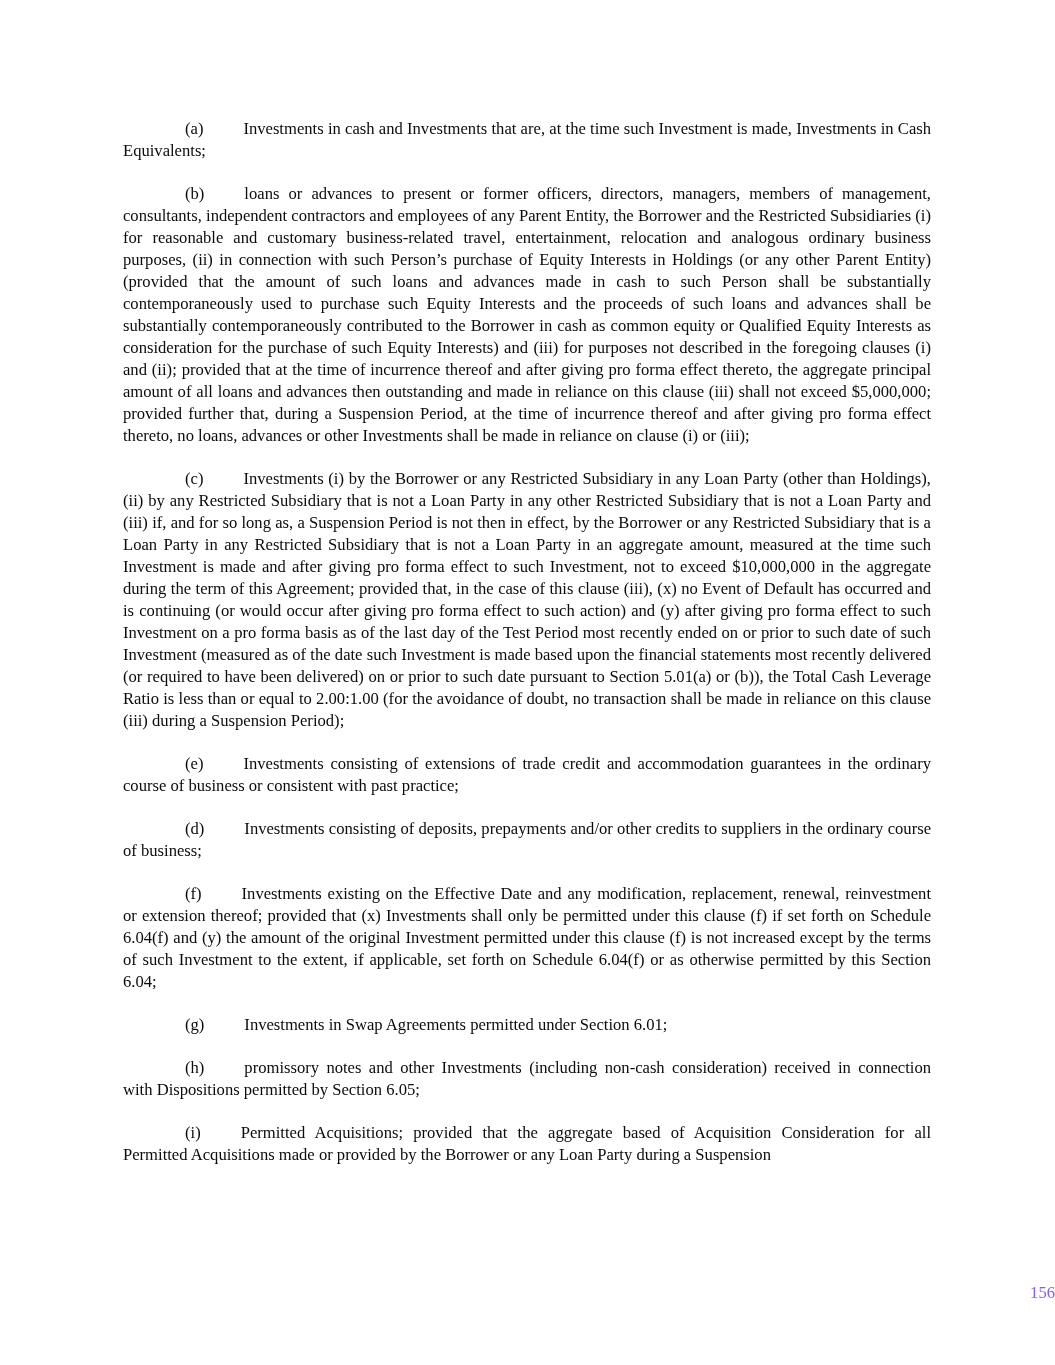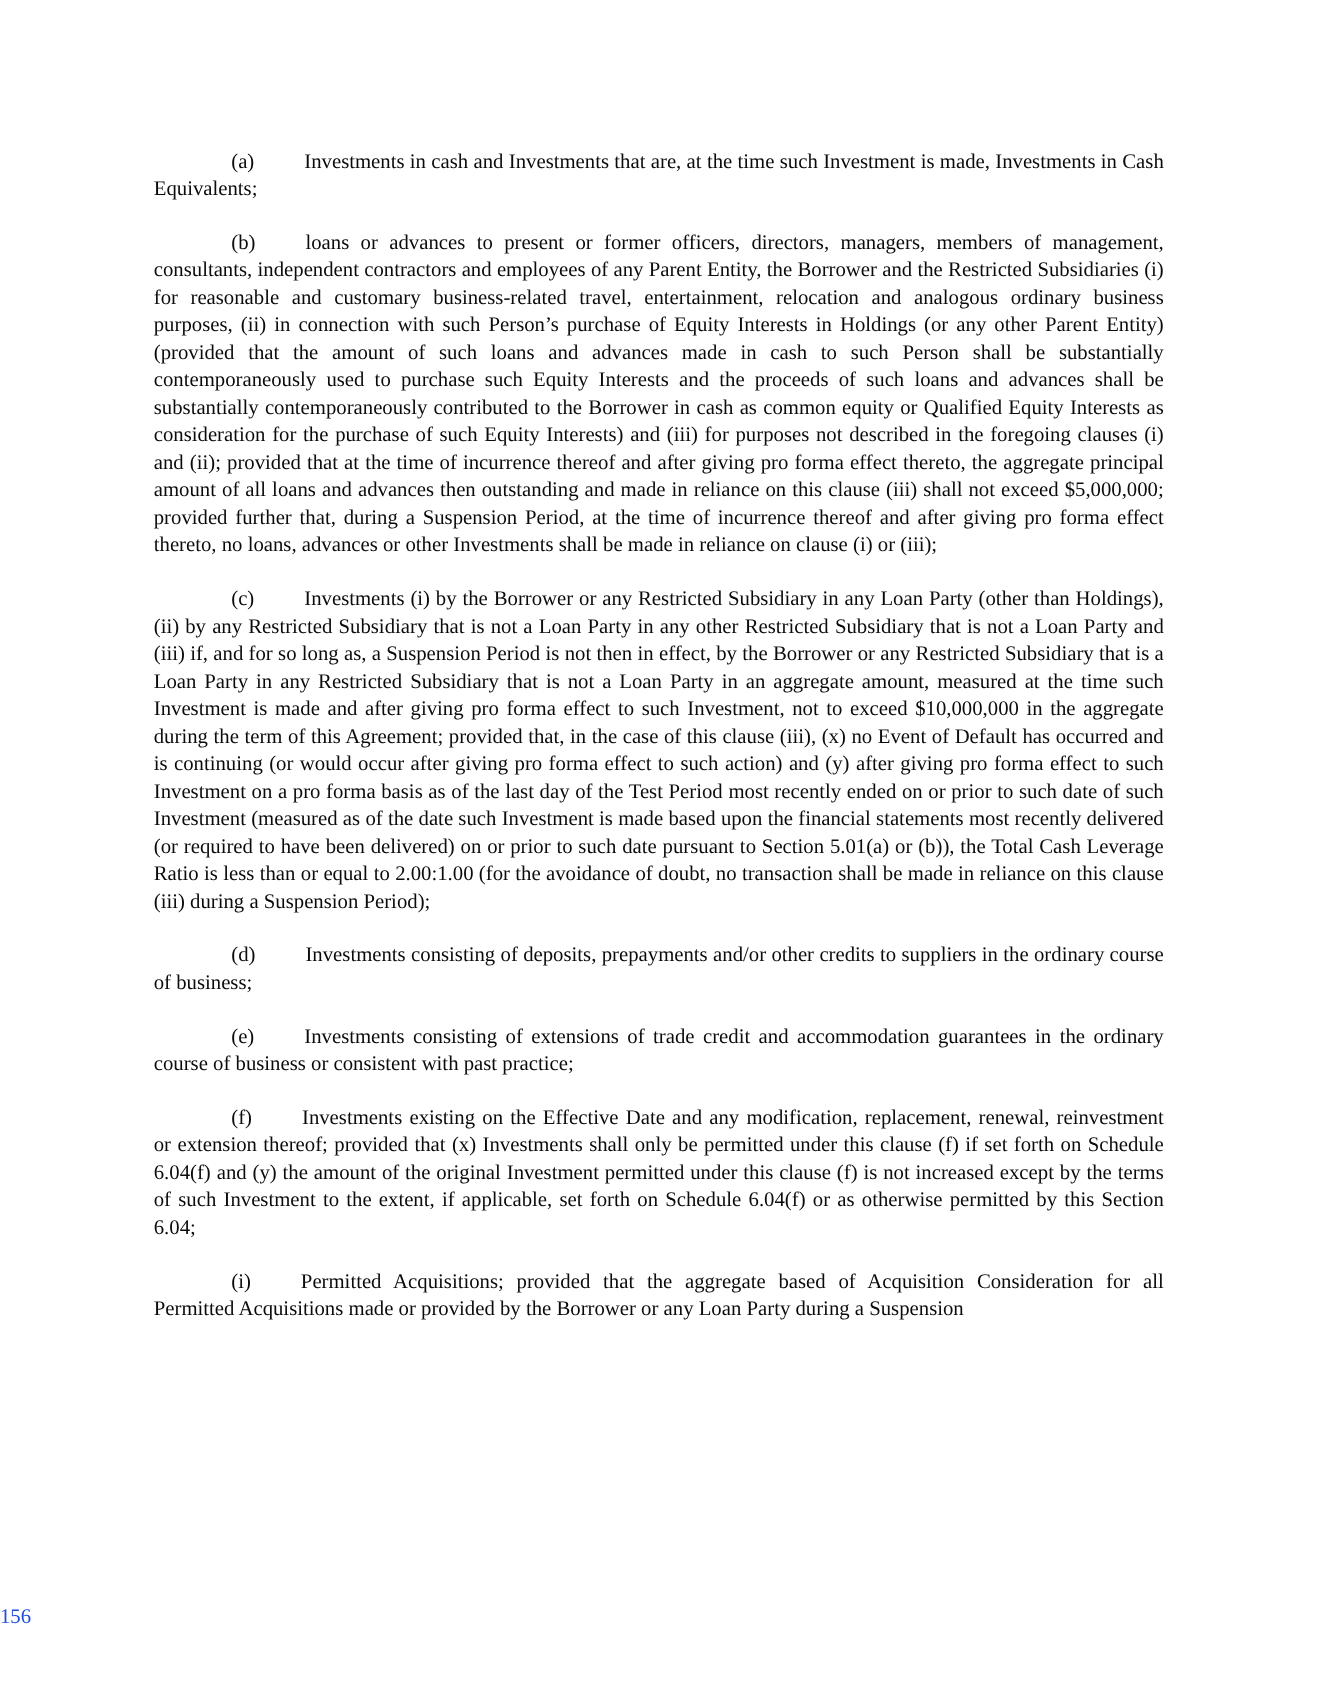--- a/index.html
+++ b/index.html
@@ -39,33 +39,35 @@
     display: inline-block;
     width: 40px;
   }
   .u {
   }
   .page-number {
     position: absolute;
     bottom: 62px;
     left: 0;
     width: 100%;
-    text-align: left;
+    text-align: right;
     font-size: 16.6px;
     font-family: "Liberation Serif", "DejaVu Serif", serif;
-    color: #1d4ed8;
+    color: #8b5cf6;
   }
 </style>
 </head>
 <body>
 
 <div class="page">
   <div class="content">
       <p class="para"><span class="plabel">(a)</span><span class="tab"></span><span>Investments in cash and Investments that are, at the time such Investment is made, Investments in Cash Equivalents;</span></p>
       <p class="para"><span class="plabel">(b)</span><span class="tab"></span><span>loans or advances to present or former officers, directors, managers, members of management, consultants, independent contractors and employees of any Parent Entity, the Borrower and the Restricted Subsidiaries (i) for reasonable and customary business-related travel, entertainment, relocation and analogous ordinary business purposes, (ii) in connection with such Person’s purchase of Equity Interests in Holdings (or any other Parent Entity) (</span><span class="u">provided</span><span> that the amount of such loans and advances made in cash to such Person shall be substantially contemporaneously used to purchase such Equity Interests and the proceeds of such loans and advances shall be substantially contemporaneously contributed to the Borrower in cash as common equity or Qualified Equity Interests as consideration for the purchase of such Equity Interests) and (iii) for purposes not described in the foregoing </span><span class="u">clauses (i)</span><span> and </span><span class="u">(ii)</span><span>; </span><span class="u">provided</span><span> that at the time of incurrence thereof and after giving pro forma effect thereto, the aggregate principal amount of all loans and advances then outstanding and made in reliance on this </span><span class="u">clause (iii)</span><span> shall not exceed $5,000,000; </span><span class="u">provided</span><span> </span><span class="u">further</span><span> that, during a Suspension Period, at the time of incurrence thereof and after giving pro forma effect thereto, no loans, advances or other Investments shall be made in reliance on </span><span class="u">clause (i)</span><span> or </span><span class="u">(iii)</span><span>;</span></p>
       <p class="para"><span class="plabel">(c)</span><span class="tab"></span><span>Investments (i) by the Borrower or any Restricted Subsidiary in any Loan Party (other than Holdings), (ii) by any Restricted Subsidiary that is not a Loan Party in any other Restricted Subsidiary that is not a Loan Party and (iii) if, and for so long as, a Suspension Period is not then in effect, by the Borrower or any Restricted Subsidiary that is a Loan Party in any Restricted Subsidiary that is not a Loan Party in an aggregate amount, measured at the time such Investment is made and after giving pro forma effect to such Investment, not to exceed $10,000,000 in the aggregate during the term of this Agreement; </span><span class="u">provided</span><span> that, in the case of this </span><span class="u">clause (iii)</span><span>, (x) no Event of Default has occurred and is continuing (or would occur after giving pro forma effect to such action) and (y) after giving pro forma effect to such Investment on a pro forma basis as of the last day of the Test Period most recently ended on or prior to such date of such Investment (measured as of the date such Investment is made based upon the financial statements most recently delivered (or required to have been delivered) on or prior to such date pursuant to </span><span class="u">Section 5.01(a)</span><span> or </span><span class="u">(b)</span><span>), the Total Cash Leverage Ratio is less than or equal to 2.00:1.00 (for the avoidance of doubt, no transaction shall be made in reliance on this </span><span class="u">clause (iii)</span><span> during a Suspension Period);</span></p>
+      <p class="para"><span class="plabel">(e)</span><span class="tab"></span><span>Investments consisting of extensions of trade credit and accommodation guarantees in the ordinary course of business or consistent with past practice;</span></p>
       <p class="para"><span class="plabel">(d)</span><span class="tab"></span><span>Investments consisting of deposits, prepayments and/or other credits to suppliers in the ordinary course of business;</span></p>
-      <p class="para"><span class="plabel">(e)</span><span class="tab"></span><span>Investments consisting of extensions of trade credit and accommodation guarantees in the ordinary course of business or consistent with past practice;</span></p>
       <p class="para"><span class="plabel">(f)</span><span class="tab"></span><span>Investments existing on the Effective Date and any modification, replacement, renewal, reinvestment or extension thereof; </span><span class="u">provided</span><span> that (x) Investments shall only be permitted under this </span><span class="u">clause (f)</span><span> if set forth on </span><span class="u">Schedule 6.04(f)</span><span> and (y) the amount of the original Investment permitted under this </span><span class="u">clause (f)</span><span> is not increased except by the terms of such Investment to the extent, if applicable, set forth on </span><span class="u">Schedule 6.04(f)</span><span> or as otherwise permitted by this </span><span class="u">Section 6.04</span><span>;</span></p>
+      <p class="para"><span class="plabel">(g)</span><span class="tab"></span><span>Investments in Swap Agreements permitted under </span><span class="u">Section 6.01</span><span>;</span></p>
+      <p class="para"><span class="plabel">(h)</span><span class="tab"></span><span>promissory notes and other Investments (including non-cash consideration) received in connection with Dispositions permitted by </span><span class="u">Section 6.05</span><span>;</span></p>
       <p class="para"><span class="plabel">(i)</span><span class="tab"></span><span>Permitted Acquisitions; </span><span class="u">provided</span><span> that the aggregate based of Acquisition Consideration for all Permitted Acquisitions made or provided by the Borrower or any Loan Party during a Suspension</span></p>
     </div>
   <div class="page-number">156</div>
 </div>
 
 </body></html>

